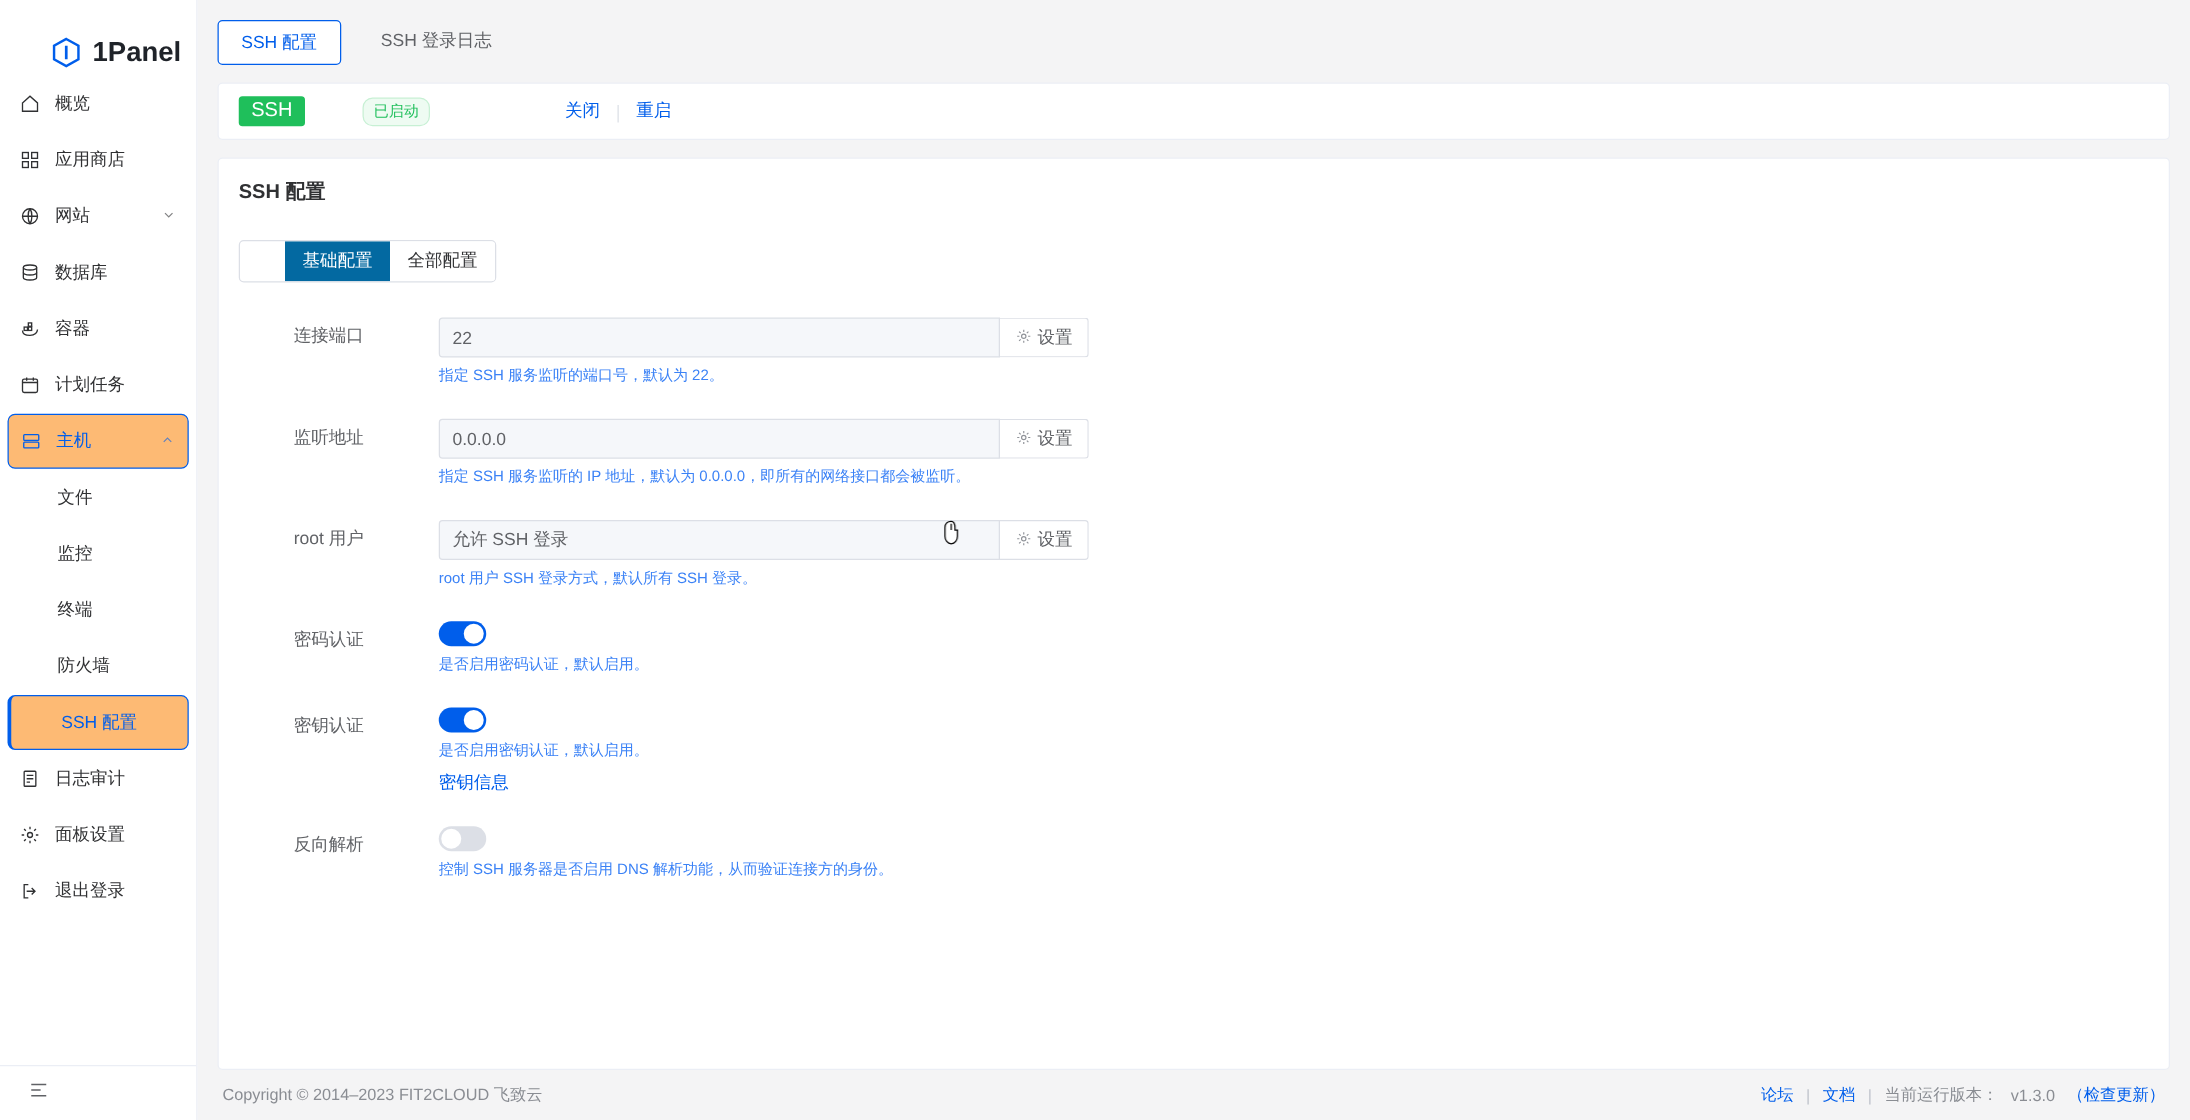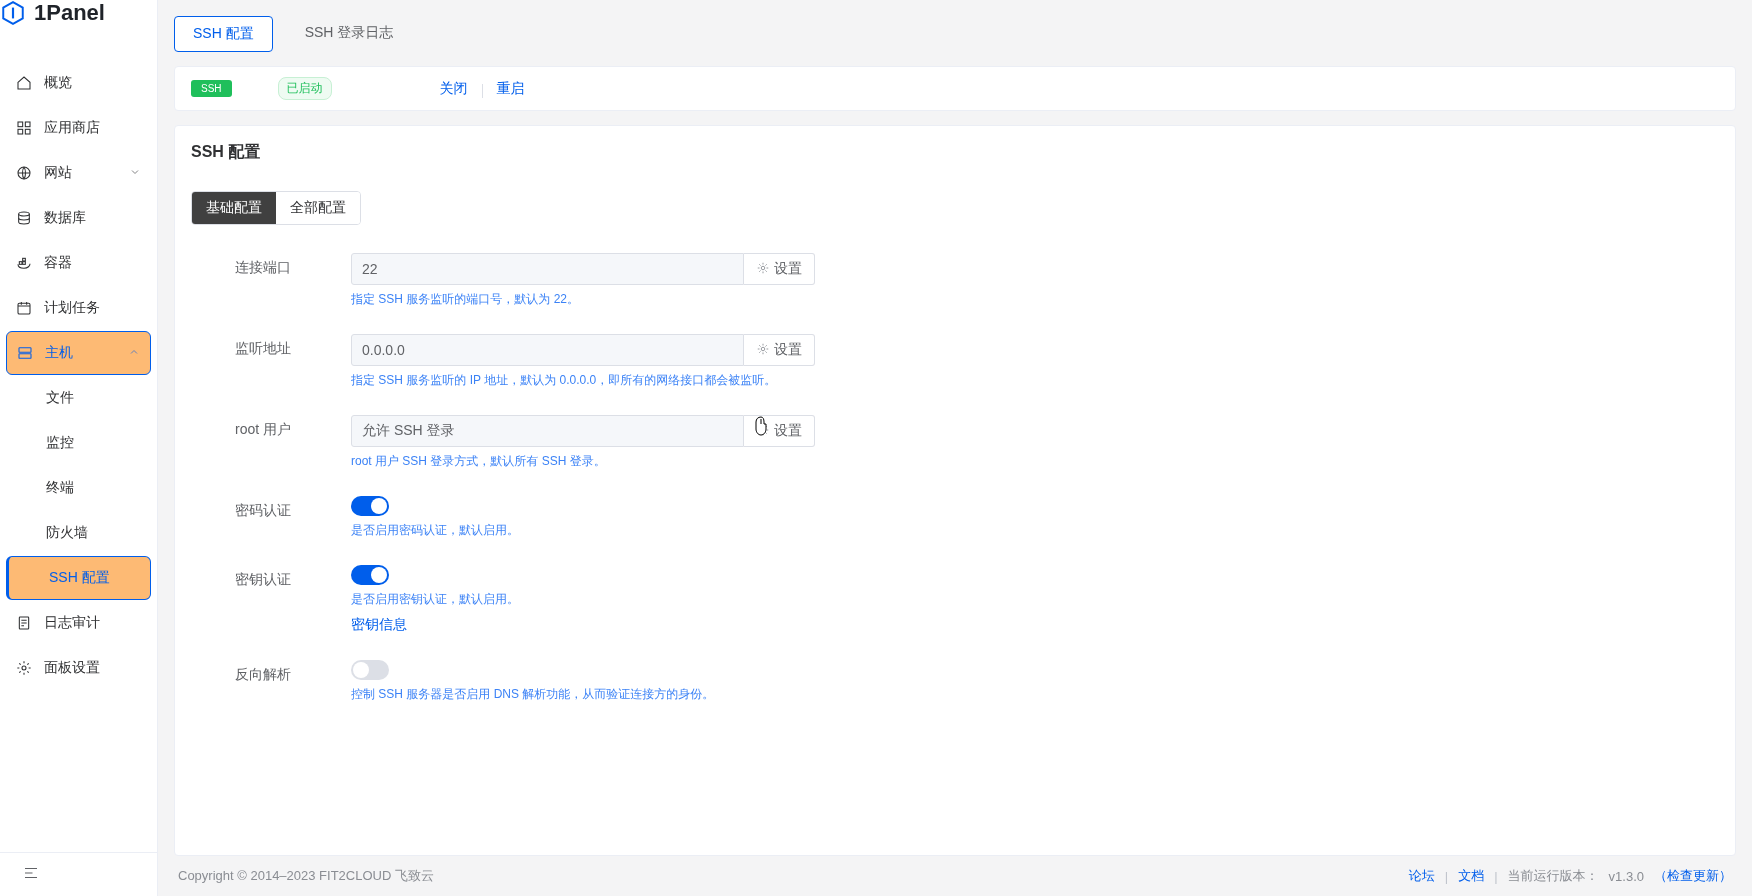--- a/index.html
+++ b/index.html
@@ -1,21 +1,21 @@
 <!DOCTYPE html>
 <html><head>
 <meta charset="utf-8">
 <style>
 * { margin: 0; padding: 0; box-sizing: border-box; }
 html, body { width: 100%; height: 100%; font-family: -apple-system, "PingFang SC", "Microsoft YaHei", sans-serif; background: #f4f4f5; color: #303133; }
 body { display: flex; }
 
 
 .sidebar { width: 158px; background: #fff; display: flex; flex-direction: column; height: 100vh; border-right: 1px solid #ebeef5; }
-.logo { height: 55px; display: flex; align-items: flex-start; padding-left: 0; gap: 8px; }
+.logo { height: 55px; display: flex; align-items: flex-end; padding-left: 0; gap: 8px; margin-left: 40px; }
 .logo-icon { width: 26px; height: 26px; }
 .logo-text { font-size: 22px; font-weight: 700; color: #1f2329; }
 .nav { flex: 1; overflow-y: auto; padding: 6px; }
 .nav-item { display: flex; align-items: center; height: 44px; padding: 0 10px; border-radius: 6px; cursor: pointer; color: #303133; gap: 12px; font-size: 14px; margin-bottom: 1px; }
 .nav-item.active { color: #005eeb; border: 1px solid #005eeb; background: #fdba74; }
 .nav-item.sub { padding-left: 40px; font-size: 14px; }
 .nav-item.sub.active { color: #005eeb; border: 1px solid #005eeb; border-left: 3px solid #005eeb; }
 .nav-item .chev { margin-left: auto; opacity: .6; }
 .nav-icon { width: 16px; height: 16px; display: inline-flex; align-items: center; justify-content: center; }
 .nav-icon svg { width: 16px; height: 16px; stroke: currentColor; fill: none; stroke-width: 1.6; }
@@ -23,37 +23,37 @@
 .sidebar-footer svg { width: 18px; height: 18px; stroke: #606266; stroke-width: 1.6; fill: none; }
 
 
 .main { flex: 1; display: flex; flex-direction: column; padding: 16px 16px 0 16px; min-width: 0; }
 .topbar { display: flex; gap: 14px; margin-bottom: 14px; }
 .top-tab { padding: 8px 18px; border-radius: 4px; cursor: pointer; font-size: 14px; }
 .top-tab.active { border: 1px solid #005eeb; color: #005eeb; background: #fff; }
 .top-tab.inactive { color: #606266; }
 
 .status-bar { background: #fff; border: 1px solid #ebeef5; border-radius: 4px; padding: 10px 16px; display: flex; align-items: center; gap: 18px; margin-bottom: 14px; }
-.badge-ssh { background: #1fbf5b; color: #fff; padding: 3px 10px; border-radius: 3px; font-size: 10px; }
+.badge-ssh { background: #1fbf5b; color: #fff; padding: 3px 10px; border-radius: 3px; font-size: 16px; }
 .badge-status { color: #1fbf5b; border: 1px solid #c7f0d4; background: #eefbf2; padding: 2px 8px; border-radius: 8px; font-size: 12px; margin-left: 28px; }
 .status-actions { margin-left: auto; display: flex; align-items: flex-end; gap: 14px; flex-grow: 1; justify-content:flex-start; padding-left: 90px;}
 .status-actions a { color: #005eeb; font-size: 14px; cursor: pointer; }
 .divider-v { width: 1px; height: 14px; background: #dcdfe6; }
 
 .card { background: #fff; border: 1px solid #ebeef5; border-radius: 4px; padding: 16px 16px 24px 16px; flex: 1; overflow-y: auto; }
 .card-title { font-size: 16px; font-weight: 600; margin-bottom: 18px; padding-bottom: 10px;}
 .segmented { display: inline-flex; border-radius: 4px; overflow: hidden; border: 1px solid #dcdfe6; margin-bottom: 28px; }
 .seg-item { padding: 7px 14px; font-size: 14px; cursor: pointer; background: #fff; }
-.seg-item.active { background: #404040; color: #fff; }
+.seg-item.active { background: #0369a1; color: #fff; margin-left: 36px; }
 
 .form { width: 800px; }
 .form-row { display: flex; align-items: flex-start; margin-bottom: 26px; }
 .form-label { width: 160px; text-align: center; padding-right: 16px; padding-top: 6px; font-size: 14px; color: #606266; }
 .form-field { flex: 1; }
-.input-group { display: flex; width: 464px; }
+.input-group { display: flex; width: 520px; }
 .input-group input { flex: 1; height: 32px; border: 1px solid #dcdfe6; border-radius: 3px 0 0 3px; padding: 0 10px; font-size: 14px; background: #f5f7fa; color: #606266; }
 .input-group input:disabled { cursor: not-allowed; }
 .input-btn { display: flex; align-items: center; gap: 4px; padding: 0 12px; border: 1px solid #dcdfe6; border-left: none; border-radius: 0 3px 3px 0; background: #fff; cursor: pointer; font-size: 14px; color: #606266; }
 .input-btn svg { width: 14px; height: 14px; stroke: #909399; fill: none; stroke-width: 1.6; }
 .hint { margin-top: 6px; font-size: 12px; color: #3b82f6; }
 .link { color: #005eeb; font-size: 14px; cursor: pointer; display: inline-block; margin-top: 8px; font-weight: 500; }
 
 .switch { position: relative; width: 38px; height: 20px; border-radius: 10px; background: #dcdfe6; cursor: pointer; }
 .switch .knob { position: absolute; top: 2px; left: 2px; width: 16px; height: 16px; background: #fff; border-radius: 50%; transition: left .15s; }
 .switch.on { background: #005eeb; }
@@ -178,20 +178,28 @@
       <span>日志审计</span>
     </div>
     <div class="nav-item">
       <span class="nav-icon">
           <svg viewBox="0 0 24 24">
             <circle cx="12" cy="12" r="3"></circle>
             <path d="M12 2 V5 M12 19 V22 M4.9 4.9 L7 7 M17 17 L19.1 19.1 M2 12 H5 M19 12 H22 M4.9 19.1 L7 17 M17 7 L19.1 4.9"></path>
           </svg>
         </span>
       <span>面板设置</span>
+    </div>
+    <div class="nav-item">
+      <span class="nav-icon">
+          <svg viewBox="0 0 24 24">
+            <path d="M10 4 H5 V20 H10 M14 8 L18 12 L14 16 M8 12 H18"></path>
+          </svg>
+        </span>
+      <span>退出登录</span>
     </div>
   </div>
   <div class="sidebar-footer">
     <span><svg viewBox="0 0 24 24">
           <path d="M4 6 H20 M4 12 H14 M4 18 H20"></path>
         </svg></span>
   </div>
 </div>
 
 <div class="main">

